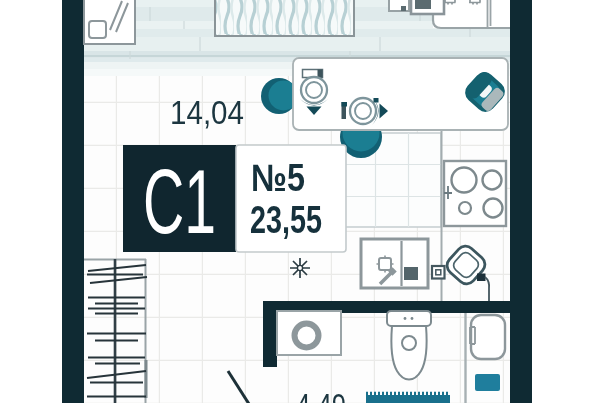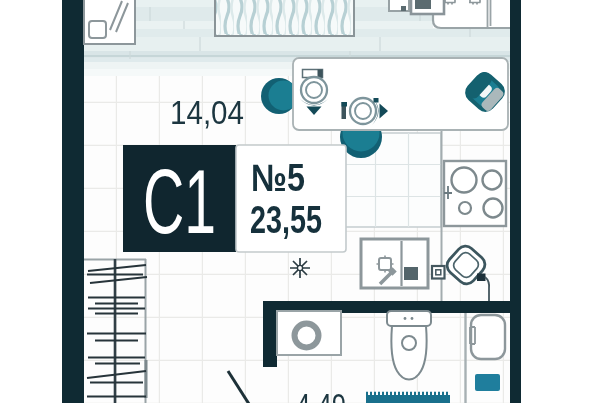--- a/index.html
+++ b/index.html
@@ -1,16 +1,16 @@
 <!DOCTYPE html>
 <html><head>
 <meta charset="utf-8">
 <style>
   html,body{margin:0;padding:0;background:#ffffff;}
-  #stage{position:relative;width:521px;height:403px;overflow:hidden;background:#ffffff;
+  #stage{position:relative;width:605px;height:403px;overflow:hidden;background:#ffffff;
     font-family:"Liberation Sans", sans-serif;}
 </style>
 </head>
 <body>
 <div id="stage">
 <svg width="605" height="403" viewBox="0 0 605 403" xmlns="http://www.w3.org/2000/svg">
 <defs>
   <pattern id="tile" width="43" height="43" patternUnits="userSpaceOnUse" x="31" y="17">
     <rect width="43" height="43" fill="#fdfdfd"></rect>
     <path d="M0,42.5 H43 M42.5,0 V43" stroke="#eaeae8" stroke-width="1.4" fill="none"></path>

